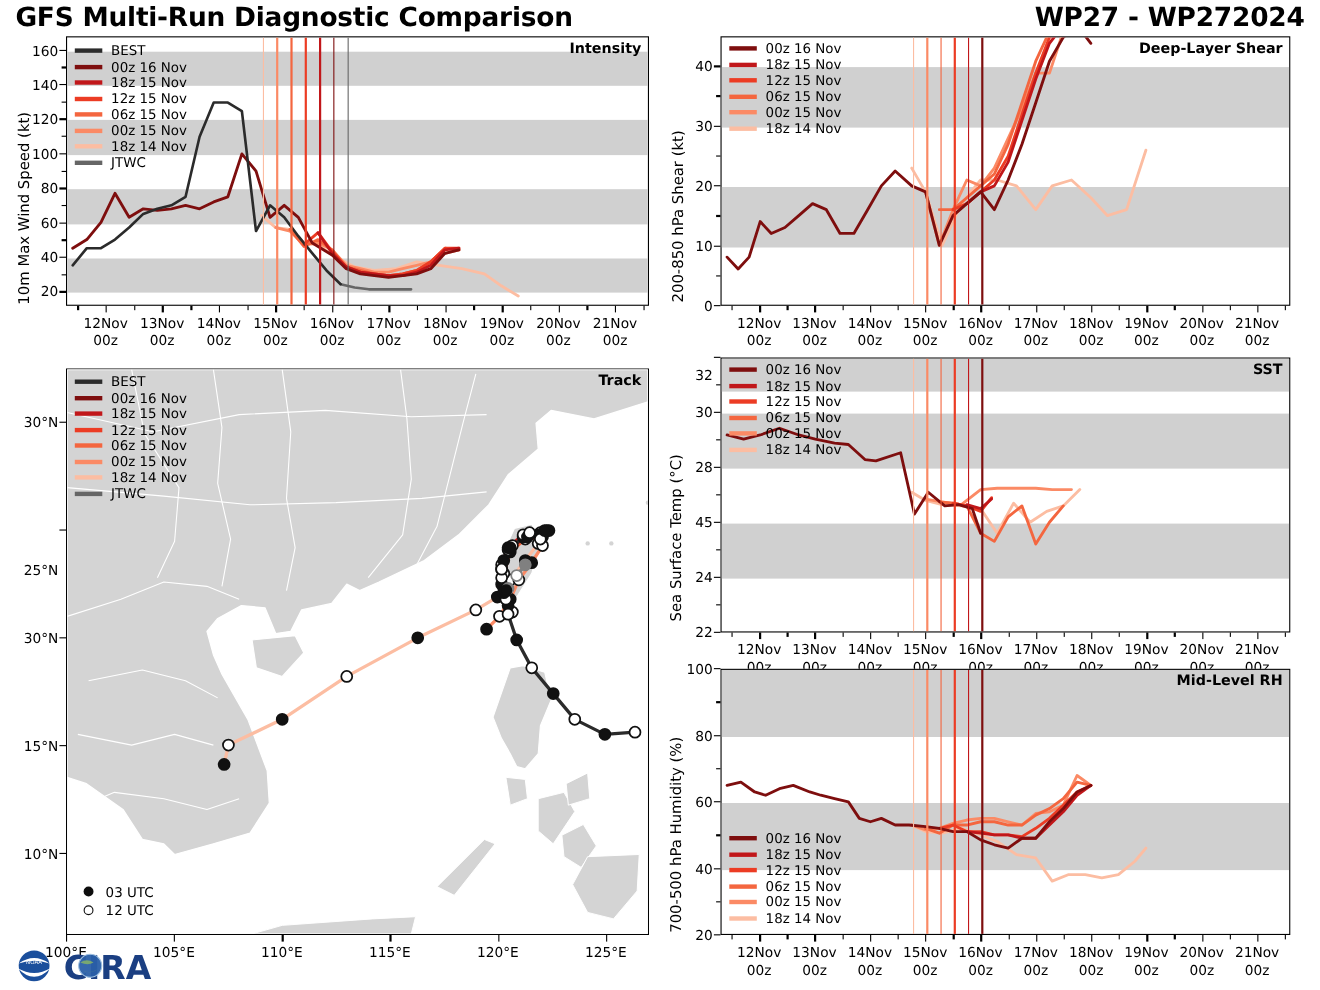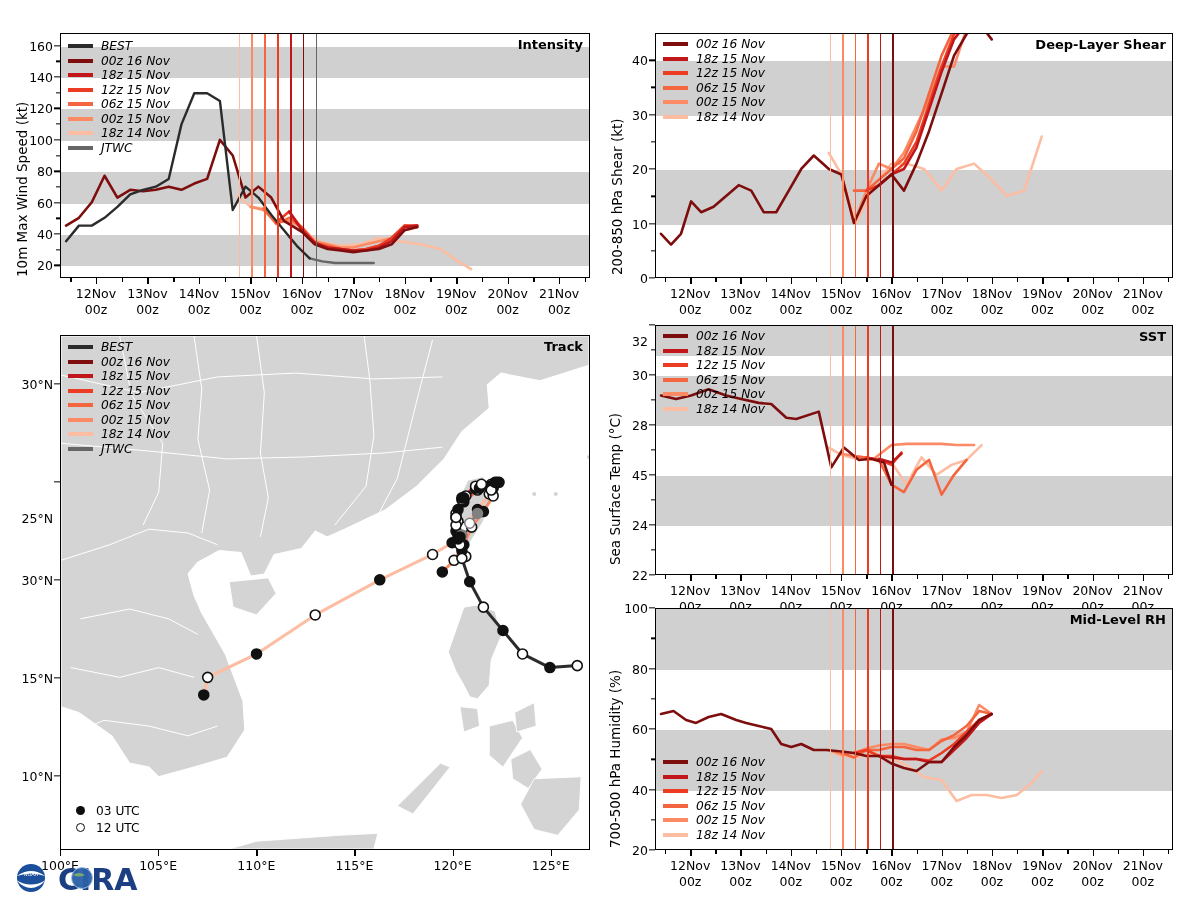--- a/index.html
+++ b/index.html
@@ -48,21 +48,21 @@
   .xtickmark{ position:absolute; bottom:-6px; width:1.3px; height:6px; background:#000; }
   .xtickmark.minor{ bottom:-4px; height:4px; }
   .xtick{ position:absolute; top:100%; margin-top:8px; font-size:12.5px;
           transform:translateX(-50%); white-space:nowrap; text-align:center; line-height:1.25; }
   .ylabel{
     position:absolute; font-size:13.5px; white-space:nowrap;
     transform-origin:0 0; transform:rotate(-90deg);
   }
 
   
-  .legend{ position:absolute; z-index:45;font-style:italic; }
+  .legend{ position:absolute; z-index:45; }
   .legend-row{ display:flex; align-items:center; height:14.5px; }
   .legend-swatch{ width:25px; height:3.6px; margin-right:8px; flex:0 0 auto; }
   .legend-text{ font-size:12.2px; white-space:nowrap; }
 
   
   .vline{ position:absolute; top:0; bottom:0; width:1.6px; z-index:10; }
 
   
   .mapbox{ position:absolute; inset:0; border:1.2px solid #000; background:#ffffff; overflow:hidden; }
   .map-legend-utc{ position:absolute; z-index:46; }
@@ -73,20 +73,22 @@
   .utc-text{ font-size:12.2px; }
 
   
   .logos{ position:absolute; left:8px; bottom:2px; display:flex; align-items:center; gap:4px; }
 </style>
 </head>
 <body>
 
 <div class="page">
 
+  <div class="main-title">GFS Multi-Run Diagnostic Comparison</div>
+  <div class="storm-title">WP27 - WP272024</div>
 
   <div class="panel" id="panel-intensity" style="left:60px; top:33px; width:530px; height:245px;">
     <div class="plotbox">
       <div class="bands">
           <div class="band" style="top: 201.026px; height: 31.4103px;"></div>
           <div class="band" style="top: 138.205px; height: 31.4103px;"></div>
           <div class="band" style="top: 75.3846px; height: 31.4103px;"></div>
           <div class="band" style="top: 12.5641px; height: 31.4103px;"></div>
         </div>
       <div class="vlines">

